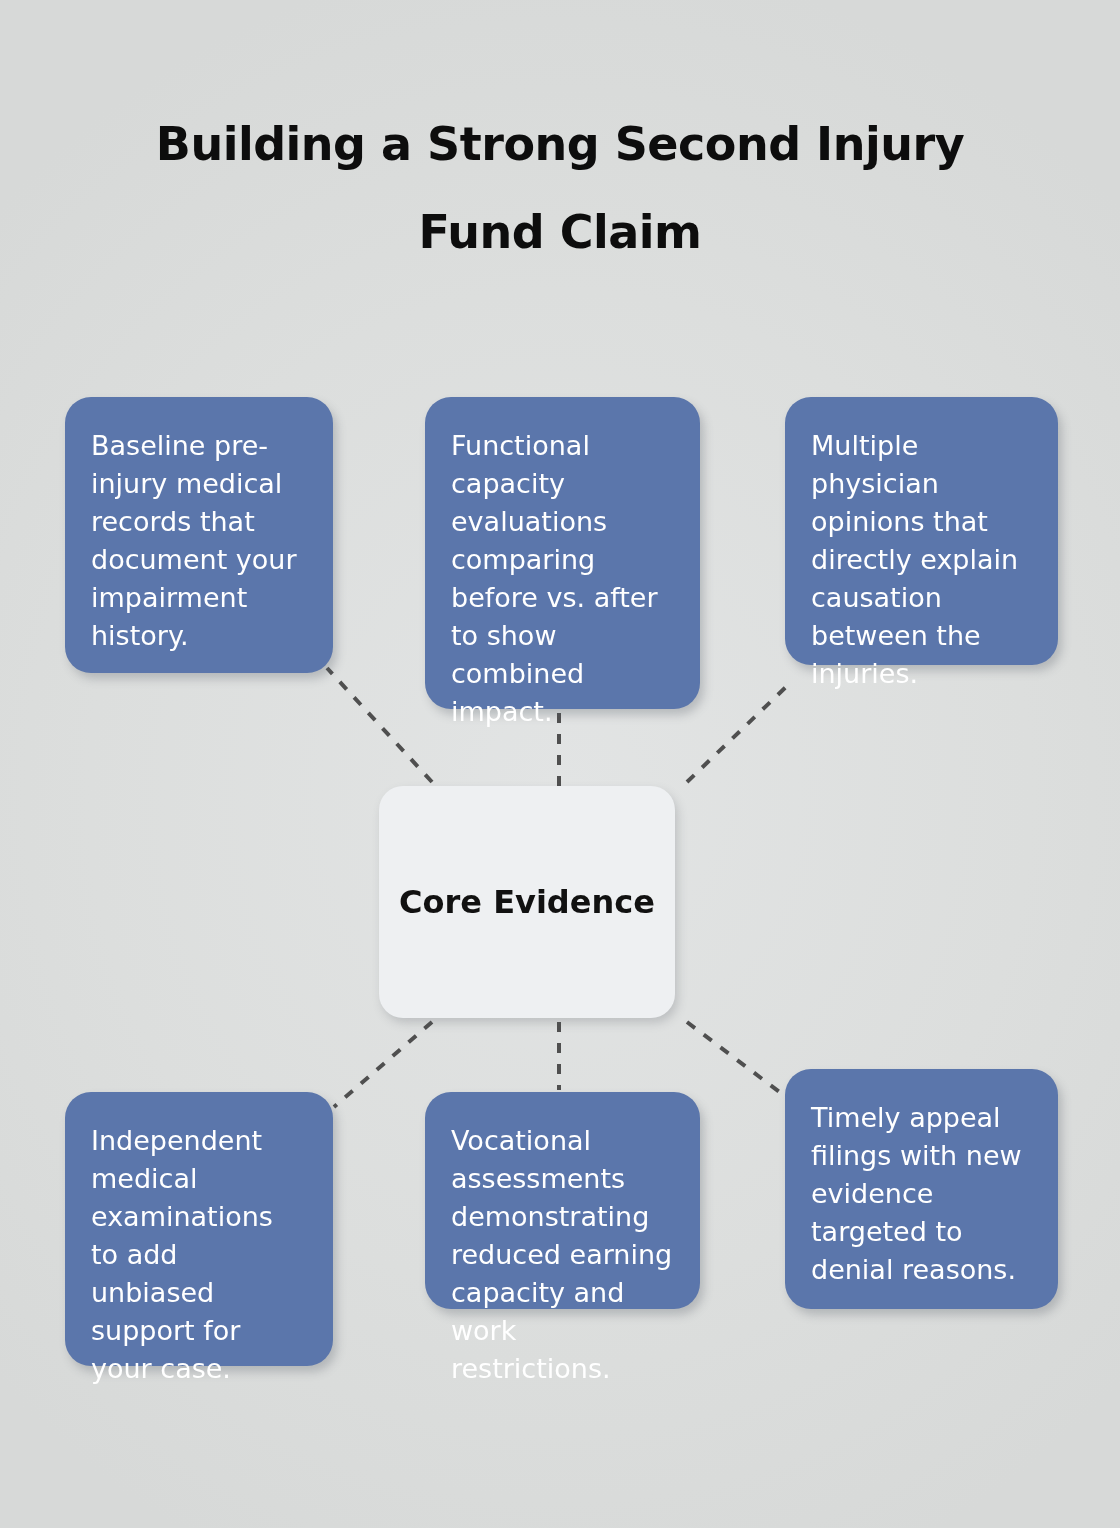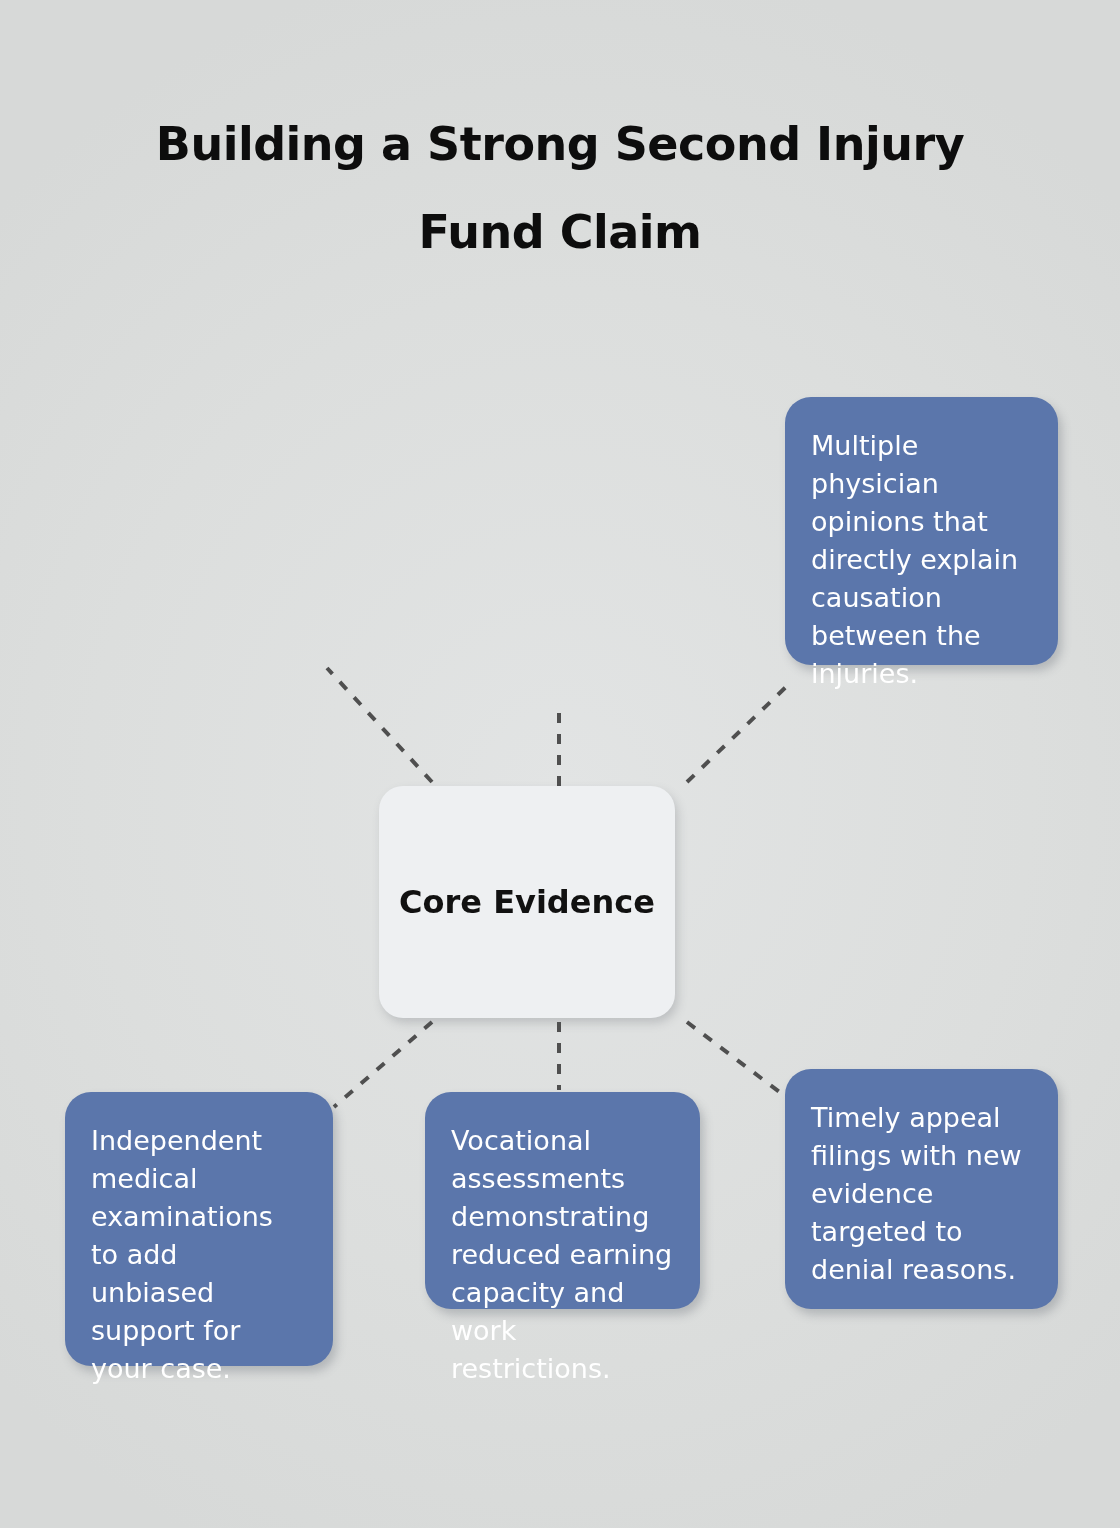--- a/index.html
+++ b/index.html
@@ -113,21 +113,27 @@
     <g id="connector-group">
         <line x1="432" y1="782" x2="327" y2="668" stroke="#4f4f4f" stroke-width="4" stroke-dasharray="10 11" stroke-linecap="butt"></line>
         <line x1="559" y1="786" x2="559" y2="712" stroke="#4f4f4f" stroke-width="4" stroke-dasharray="10 11" stroke-linecap="butt"></line>
         <line x1="687" y1="782" x2="787" y2="686" stroke="#4f4f4f" stroke-width="4" stroke-dasharray="10 11" stroke-linecap="butt"></line>
         <line x1="432" y1="1022" x2="334" y2="1107" stroke="#4f4f4f" stroke-width="4" stroke-dasharray="10 11" stroke-linecap="butt"></line>
         <line x1="559" y1="1022" x2="559" y2="1090" stroke="#4f4f4f" stroke-width="4" stroke-dasharray="10 11" stroke-linecap="butt"></line>
         <line x1="687" y1="1022" x2="790" y2="1100" stroke="#4f4f4f" stroke-width="4" stroke-dasharray="10 11" stroke-linecap="butt"></line>
       </g>
   </svg>
 
+  <div class="node" id="node-top-left" style="background: rgb(91, 118, 171); color: rgb(255, 255, 255);">
+    <span class="node-text">Baseline pre-injury medical records that document your impairment history.</span>
+  </div>
 
+  <div class="node" id="node-top-center" style="background: rgb(91, 118, 171); color: rgb(255, 255, 255);">
+    <span class="node-text">Functional capacity evaluations comparing before vs. after to show combined impact.</span>
+  </div>
 
   <div class="node" id="node-top-right" style="background: rgb(91, 118, 171); color: rgb(255, 255, 255);">
     <span class="node-text">Multiple physician opinions that directly explain causation between the injuries.</span>
   </div>
 
   <div id="center-node" style="background: rgb(238, 240, 242);">
     <span class="center-label">Core Evidence</span>
   </div>
 
   <div class="node" id="node-bottom-left" style="background: rgb(91, 118, 171); color: rgb(255, 255, 255);">

